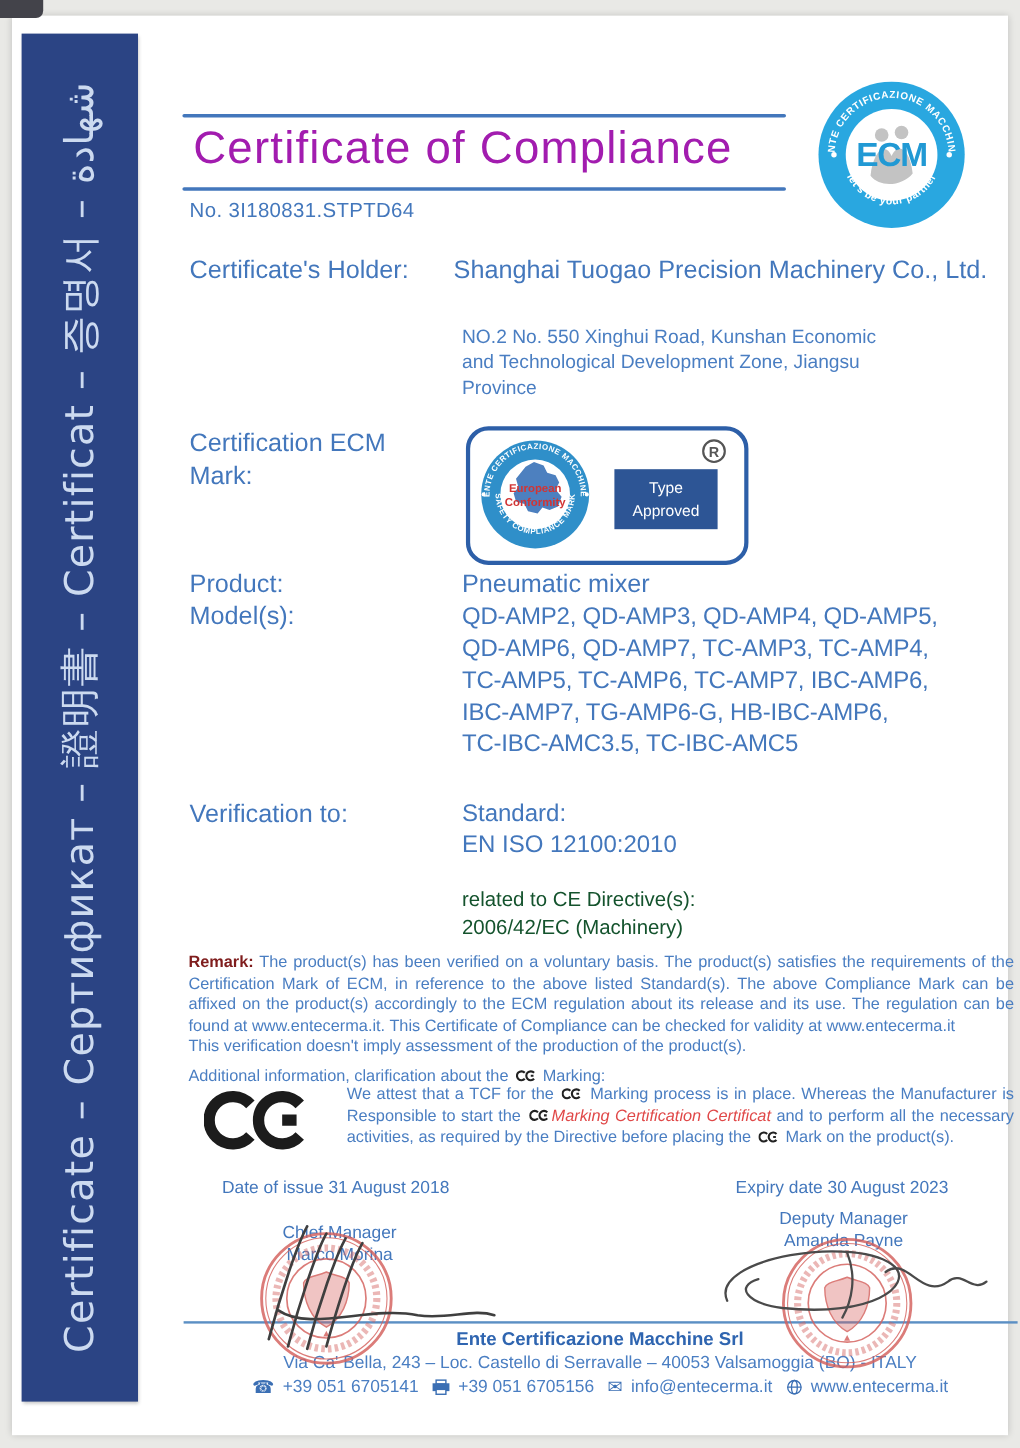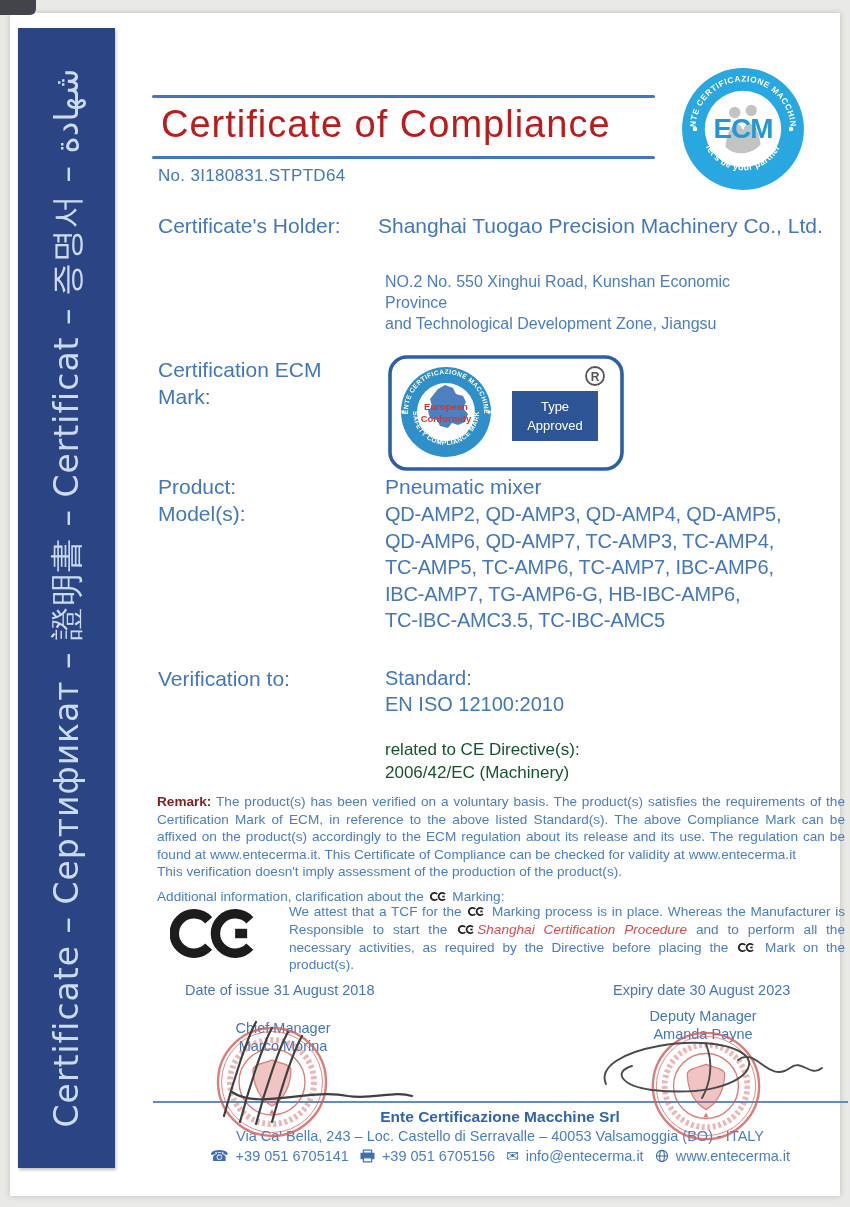--- a/index.html
+++ b/index.html
@@ -16,21 +16,21 @@
   .sidebar{position:absolute;left:18px;top:28px;width:97px;height:1140px;background:#2b4484;box-shadow:1px 2px 3px rgba(0,0,0,.25);}
   .sidebar-text{
     position:absolute;left:50%;top:50%;width:1140px;height:97px;
     transform:translate(-50%,-50%) rotate(-90deg);
     display:flex;align-items:center;justify-content:center;
     color:#ccdaf0;font-size:33px;letter-spacing:1px;white-space:nowrap;
     font-family:"DejaVu Sans",sans-serif;font-weight:400;
   }
   
   .rule{background:#4377bc;height:3px;border-radius:2px;}
-  .title{color:#b91c1c;font-size:38px;font-weight:400;letter-spacing:1px;white-space:nowrap;}
+  .title{color:#a21caf;font-size:38px;font-weight:400;letter-spacing:1px;white-space:nowrap;}
   .cert-no{color:#4377bc;font-size:17px;letter-spacing:.3px;}
   
   .flabel{color:#4377bc;font-size:21px;line-height:27px;}
   .fvalue{color:#4377bc;font-size:21px;line-height:27px;}
   .faddress{color:#4a7ec2;font-size:16px;line-height:21px;}
   .models{color:#4377bc;font-size:20px;line-height:26.5px;letter-spacing:-0.2px;white-space:nowrap;}
   .subhead{color:#4377bc;font-size:20px;line-height:26px;}
   .directive{color:#14532d;font-size:17px;line-height:23px;}
   
   .remark{color:#4a7ec2;font-size:13.6px;line-height:17.6px;text-align:justify;}
@@ -84,22 +84,22 @@
       <circle cx="69" cy="43" r="5.5"></circle>
     <path d="M44 78 C46 58 56 50 61 62 C66 50 76 56 78 76 C70 86 52 88 44 78 Z"></path>
   </g>
   <text x="61" y="70" text-anchor="middle" font-size="27" font-weight="bold" fill="#2199d4" letter-spacing="-1">ECM</text>
 </svg>
 
 <div class="abs flabel" style="left:158px;top:212px;width:200px;">Certificate's Holder:</div>
 <div class="abs fvalue" style="left:378px;top:212px;width:465px;">Shanghai Tuogao Precision Machinery Co., Ltd.</div>
 <div class="abs faddress" style="left:385px;top:271px;width:465px;">
   <div>NO.2 No. 550 Xinghui Road, Kunshan Economic</div>
+  <div>and Technological Development Zone, Jiangsu</div>
   <div>Province</div>
-  <div>and Technological Development Zone, Jiangsu</div>
 </div>
 
 <div class="abs flabel" style="left:158px;top:356px;width:215px;">Certification ECM Mark:</div>
 <svg class="abs" style="left:388px;top:355px;" width="236" height="116" viewBox="0 0 236 116">
   <defs>
     <path id="mt" d="M 20 57 A 38 38 0 0 1 96 57"></path>
     <path id="mb" d="M 25 57 A 33 33 0 0 0 91 57"></path>
   </defs>
   <rect x="2" y="2" width="232" height="112" rx="17" fill="#ffffff" stroke="#2d5fa8" stroke-width="3.6"></rect>
   <circle cx="58" cy="57" r="45" fill="#2f8fc9"></circle>
@@ -162,21 +162,21 @@
 
 <div class="abs attest" style="left:289px;top:903px;width:556px;">
   <span>We attest that a TCF for the </span><svg class="ce-inline" width="17" height="11" viewBox="0 0 105 64">
       <path d="M45.1 16.6 A23 23 0 1 0 45.1 47.4" fill="none" stroke="#222" stroke-width="11"></path>
       <path d="M93.1 16.6 A23 23 0 1 0 93.1 47.4" fill="none" stroke="#222" stroke-width="11"></path>
       <path d="M76 32 H90" stroke="#222" stroke-width="11"></path>
     </svg><span> Marking process is in place. Whereas the Manufacturer is Responsible to start the </span><svg class="ce-inline" width="17" height="11" viewBox="0 0 105 64">
       <path d="M45.1 16.6 A23 23 0 1 0 45.1 47.4" fill="none" stroke="#222" stroke-width="11"></path>
       <path d="M93.1 16.6 A23 23 0 1 0 93.1 47.4" fill="none" stroke="#222" stroke-width="11"></path>
       <path d="M76 32 H90" stroke="#222" stroke-width="11"></path>
-    </svg><span class="red-it">Shanghai Certification Procedure</span><span> and to perform all the necessary activities, as required by the Directive before placing the </span><svg class="ce-inline" width="17" height="11" viewBox="0 0 105 64">
+    </svg><span class="red-it">Marking Certification Certificat</span><span> and to perform all the necessary activities, as required by the Directive before placing the </span><svg class="ce-inline" width="17" height="11" viewBox="0 0 105 64">
       <path d="M45.1 16.6 A23 23 0 1 0 45.1 47.4" fill="none" stroke="#222" stroke-width="11"></path>
       <path d="M93.1 16.6 A23 23 0 1 0 93.1 47.4" fill="none" stroke="#222" stroke-width="11"></path>
       <path d="M76 32 H90" stroke="#222" stroke-width="11"></path>
     </svg><span> Mark on the product(s).</span>
 </div>
 
 <div class="abs date-line" style="left:185px;top:982px;">Date of issue 31 August 2018</div>
 <div class="abs date-line" style="left:613px;top:982px;">Expiry date 30 August 2023</div>
 
 <div class="abs role-block" style="left:183px;top:1019px;width:200px;">

